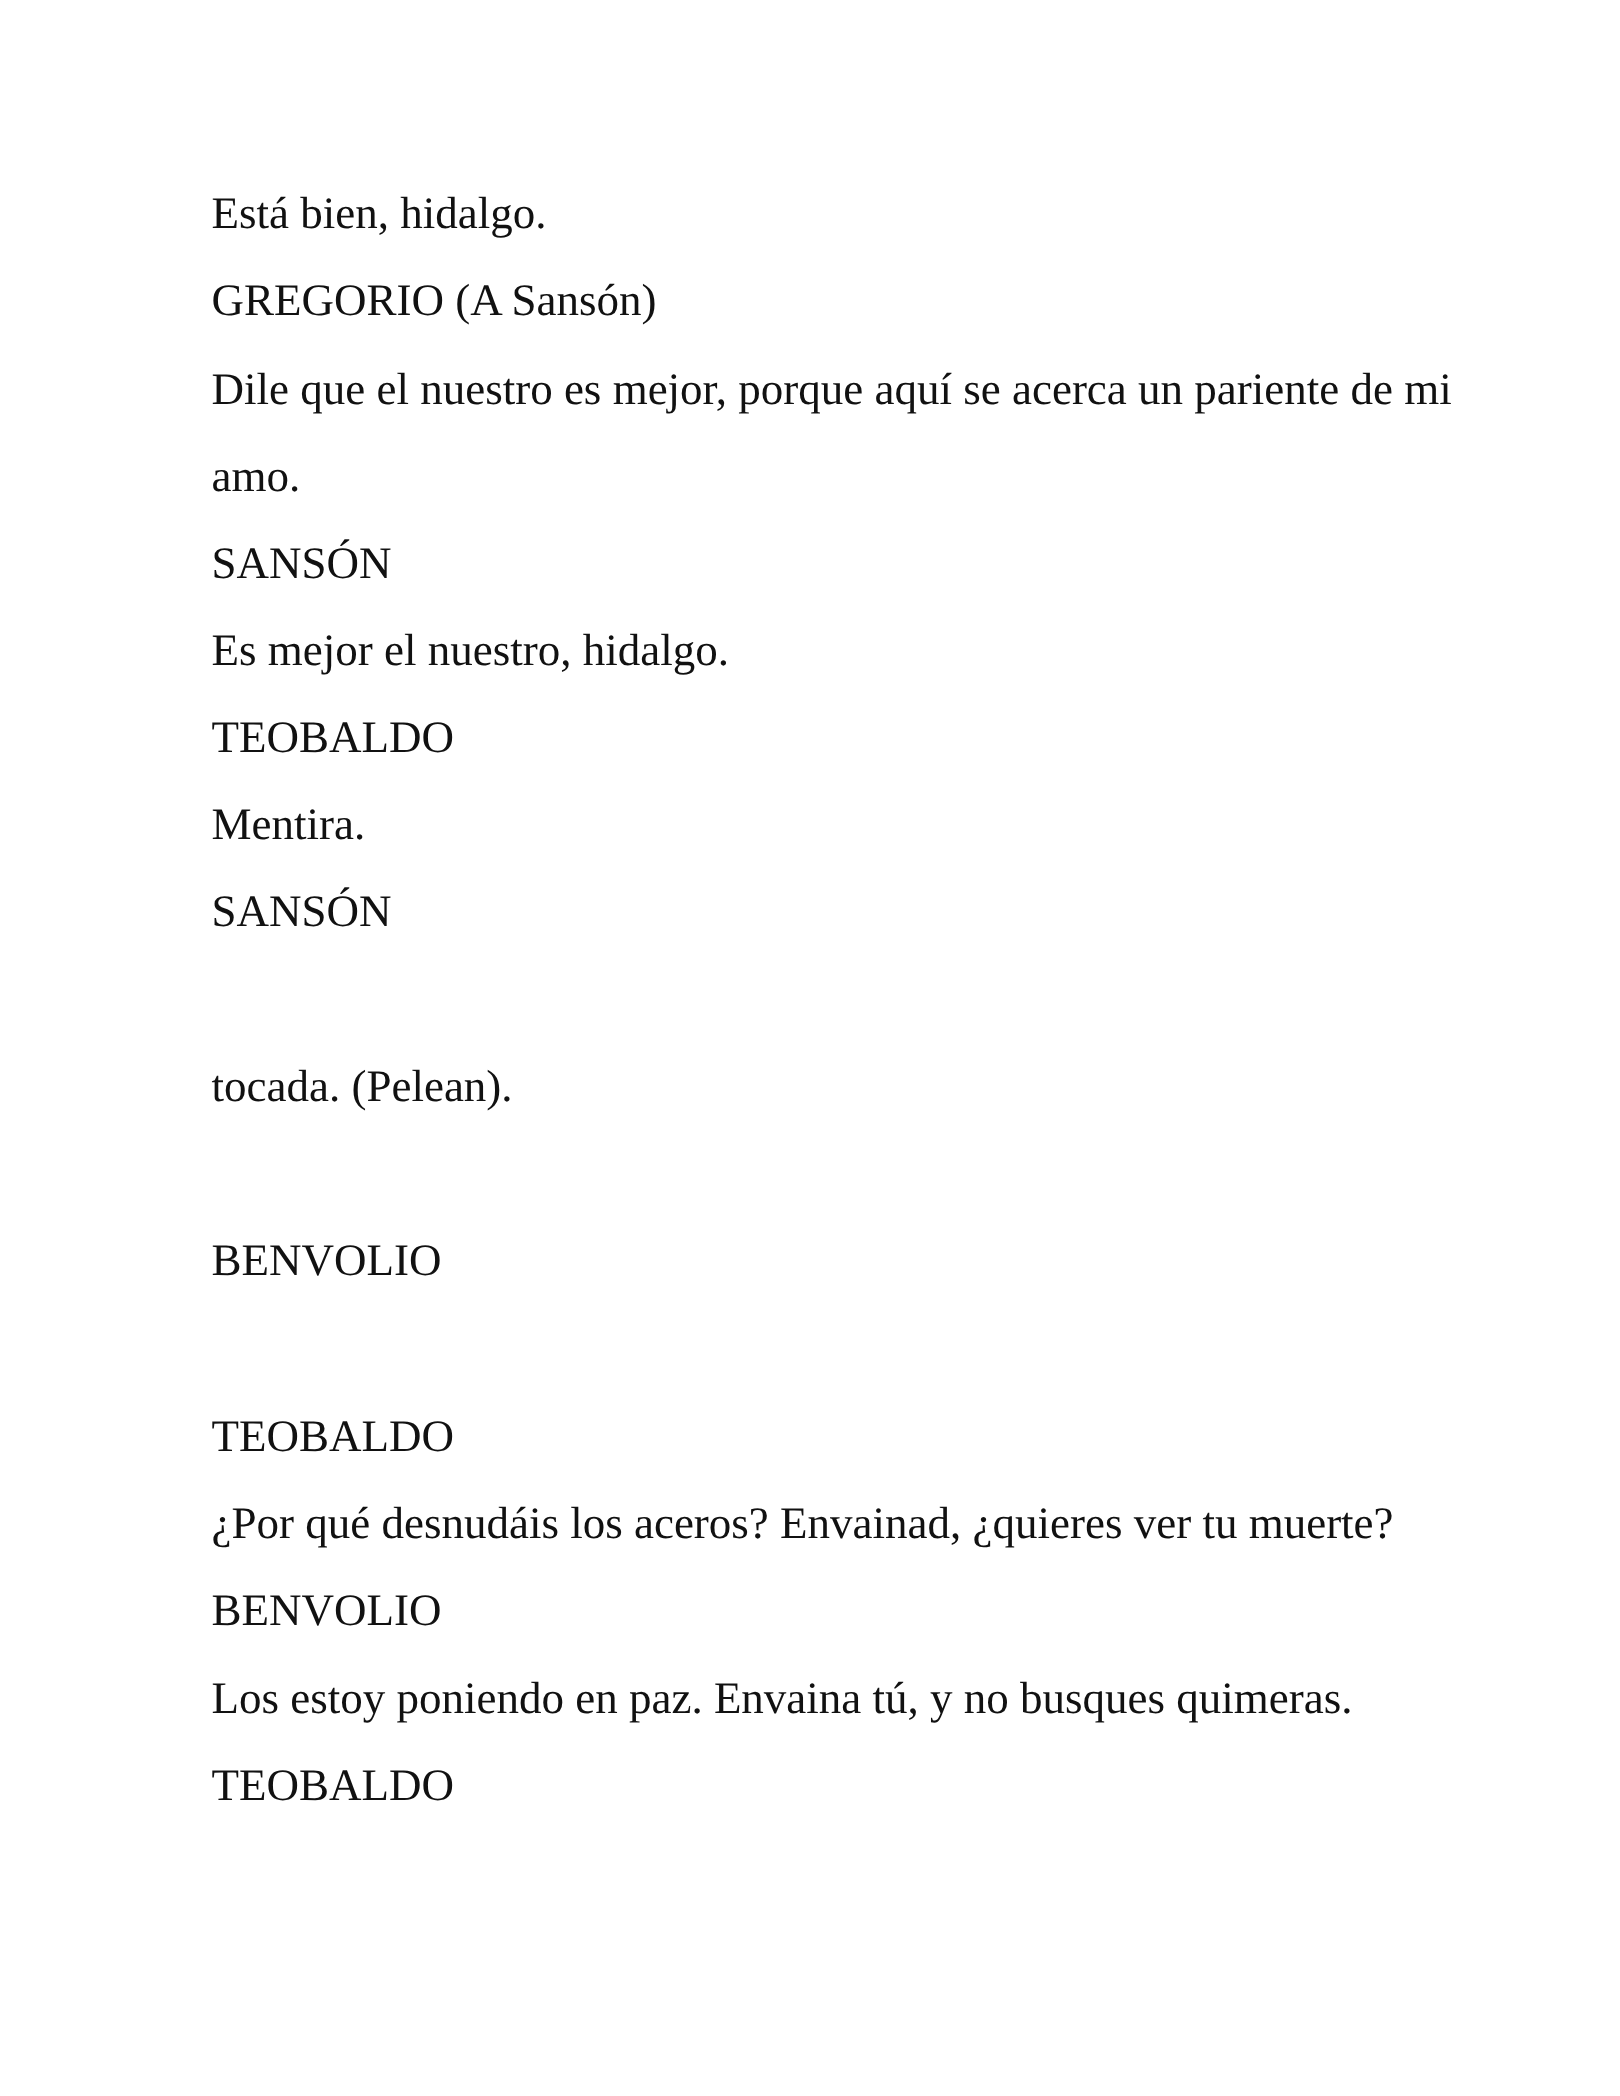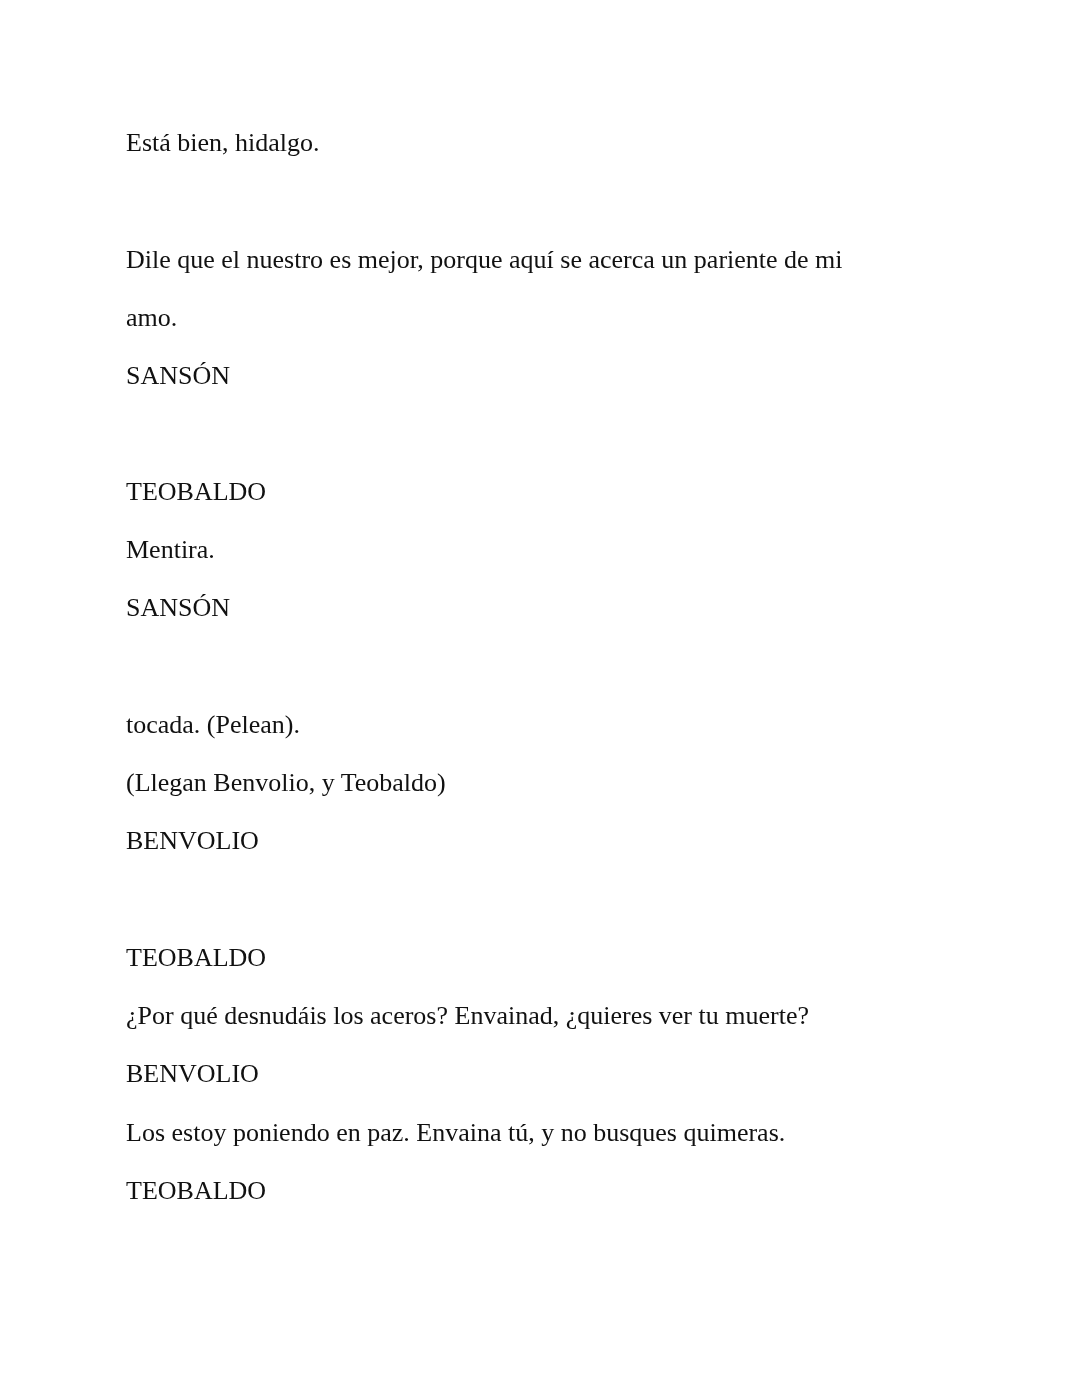--- a/index.html
+++ b/index.html
@@ -1,36 +1,37 @@
 <!DOCTYPE html>
 <html><head>
 <meta charset="utf-8">
 <style>
   html, body { margin: 0; padding: 0; background: #ffffff; }
   body { width: 1080px; height: 1397px; position: relative; overflow: hidden; }
   .page { position: absolute; left: 0; top: 0; width: 1080px; height: 1397px; background: #fff; }
   .line {
-    position: absolute; left: 126px;
+    position: absolute; left: 141px;
     font-family: "Liberation Serif", serif;
-    font-size: 26px; line-height: 30px;
+    font-size: 30px; line-height: 30px;
     color: #111111; white-space: nowrap;
   }
 </style>
 </head>
 <body>
 
 <div class="page">
   <div class="line" style="top:128px">Está bien, hidalgo.</div>
+  <div class="line" style="top:186px">GREGORIO (A Sansón)</div>
   <div class="line" style="top:245px">Dile que el nuestro es mejor, porque aquí se acerca un pariente de mi</div>
   <div class="line" style="top:303px">amo.</div>
   <div class="line" style="top:361px">SANSÓN</div>
+  <div class="line" style="top:419px">Es mejor el nuestro, hidalgo.</div>
   <div class="line" style="top:477px">TEOBALDO</div>
   <div class="line" style="top:535px">Mentira.</div>
   <div class="line" style="top:593px">SANSÓN</div>
   <div class="line" style="top:710px">tocada. (Pelean).</div>
-  <div class="line" style="top:768px">(Llegan Benvolio, y Teobaldo)</div>
   <div class="line" style="top:826px">BENVOLIO</div>
   <div class="line" style="top:943px">TEOBALDO</div>
   <div class="line" style="top:1001px">¿Por qué desnudáis los aceros? Envainad, ¿quieres ver tu muerte?</div>
   <div class="line" style="top:1059px">BENVOLIO</div>
   <div class="line" style="top:1118px">Los estoy poniendo en paz. Envaina tú, y no busques quimeras.</div>
   <div class="line" style="top:1176px">TEOBALDO</div>
 </div>
 
 </body></html>

